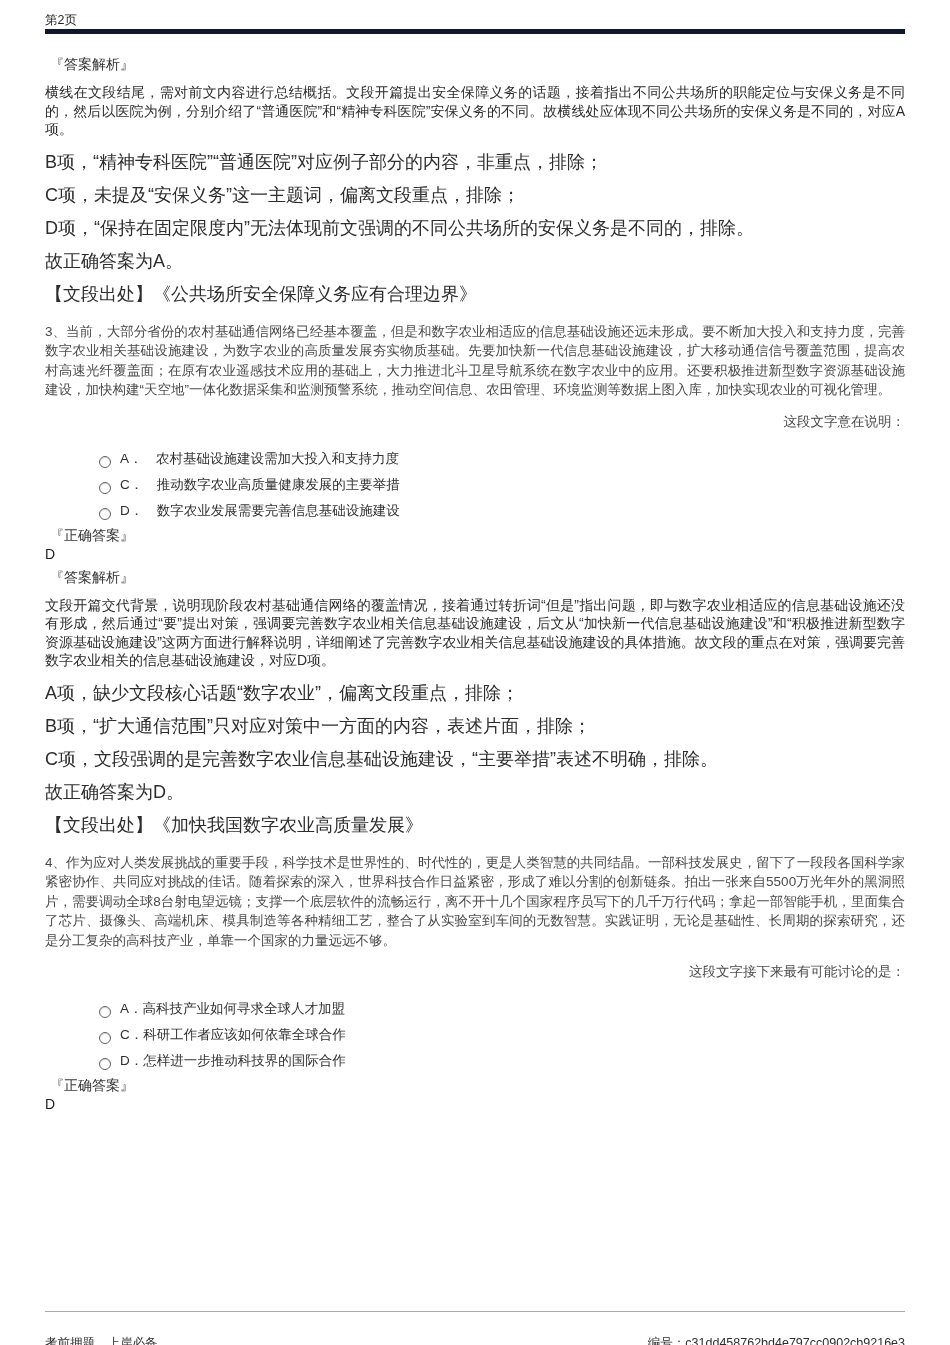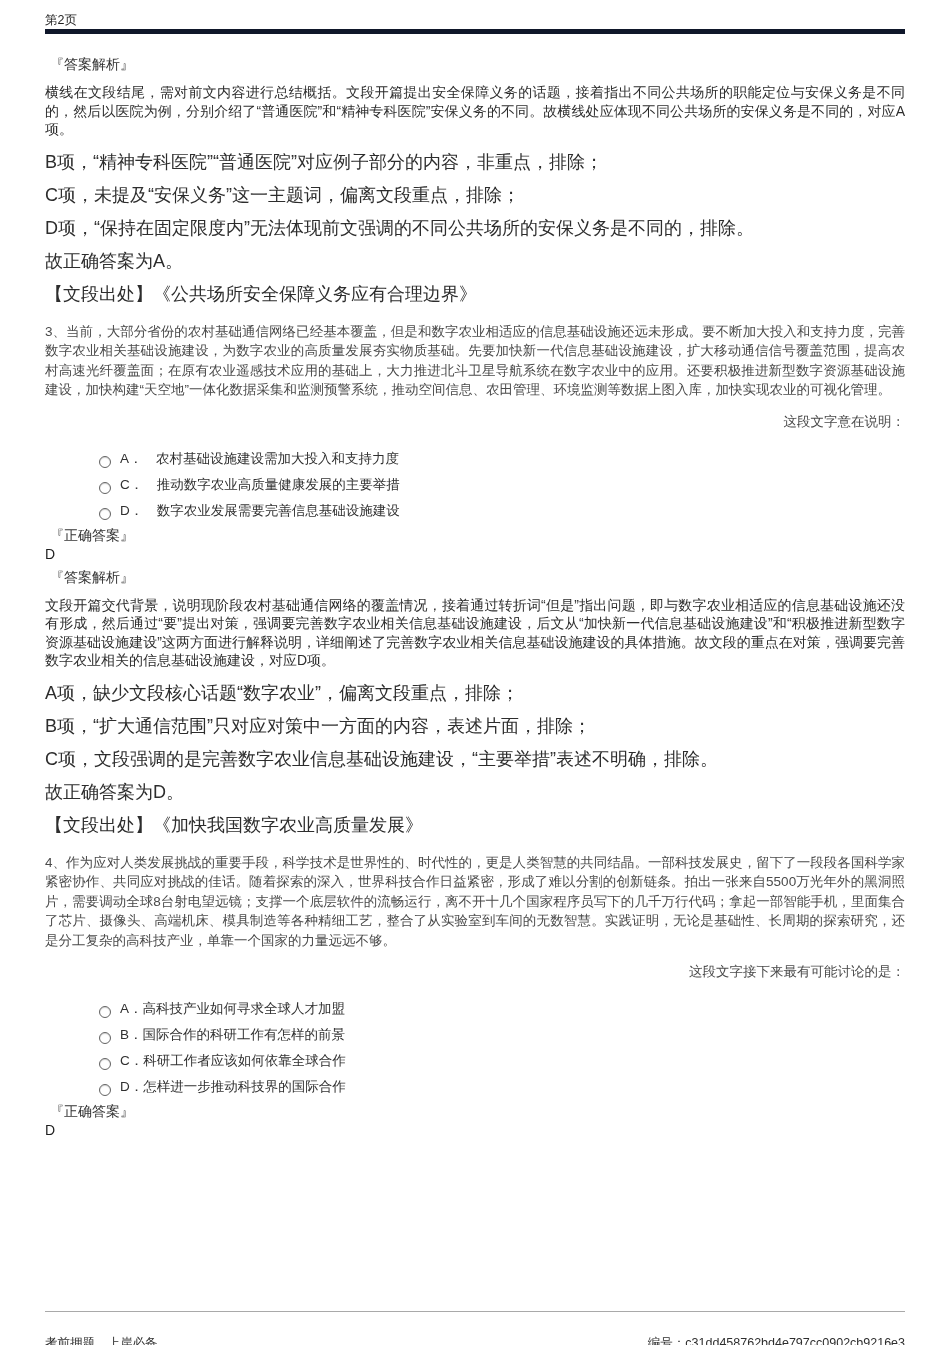--- a/index.html
+++ b/index.html
@@ -120,24 +120,20 @@
 
     <div class="stem">4、作为应对人类发展挑战的重要手段，科学技术是世界性的、时代性的，更是人类智慧的共同结晶。一部科技发展史，留下了一段段各国科学家紧密协作、共同应对挑战的佳话。随着探索的深入，世界科技合作日益紧密，形成了难以分割的创新链条。拍出一张来自5500万光年外的黑洞照片，需要调动全球8台射电望远镜；支撑一个底层软件的流畅运行，离不开十几个国家程序员写下的几千万行代码；拿起一部智能手机，里面集合了芯片、摄像头、高端机床、模具制造等各种精细工艺，整合了从实验室到车间的无数智慧。实践证明，无论是基础性、长周期的探索研究，还是分工复杂的高科技产业，单靠一个国家的力量远远不够。</div>
     <div class="prompt">这段文字接下来最有可能讨论的是：</div>
     <div class="options">
       <div class="option">
         <span class="radio"></span>
         <span>A．高科技产业如何寻求全球人才加盟</span>
       </div>
       <div class="option">
         <span class="radio"></span>
-        <span>B．国际合作的科研工作有怎样的前景</span>
-      </div>
-      <div class="option">
-        <span class="radio"></span>
         <span>C．科研工作者应该如何依靠全球合作</span>
       </div>
       <div class="option">
         <span class="radio"></span>
         <span>D．怎样进一步推动科技界的国际合作</span>
       </div>
     </div>
     <div class="bracket-label tight">『正确答案』</div>
     <div class="answer-letter">D</div>
 

